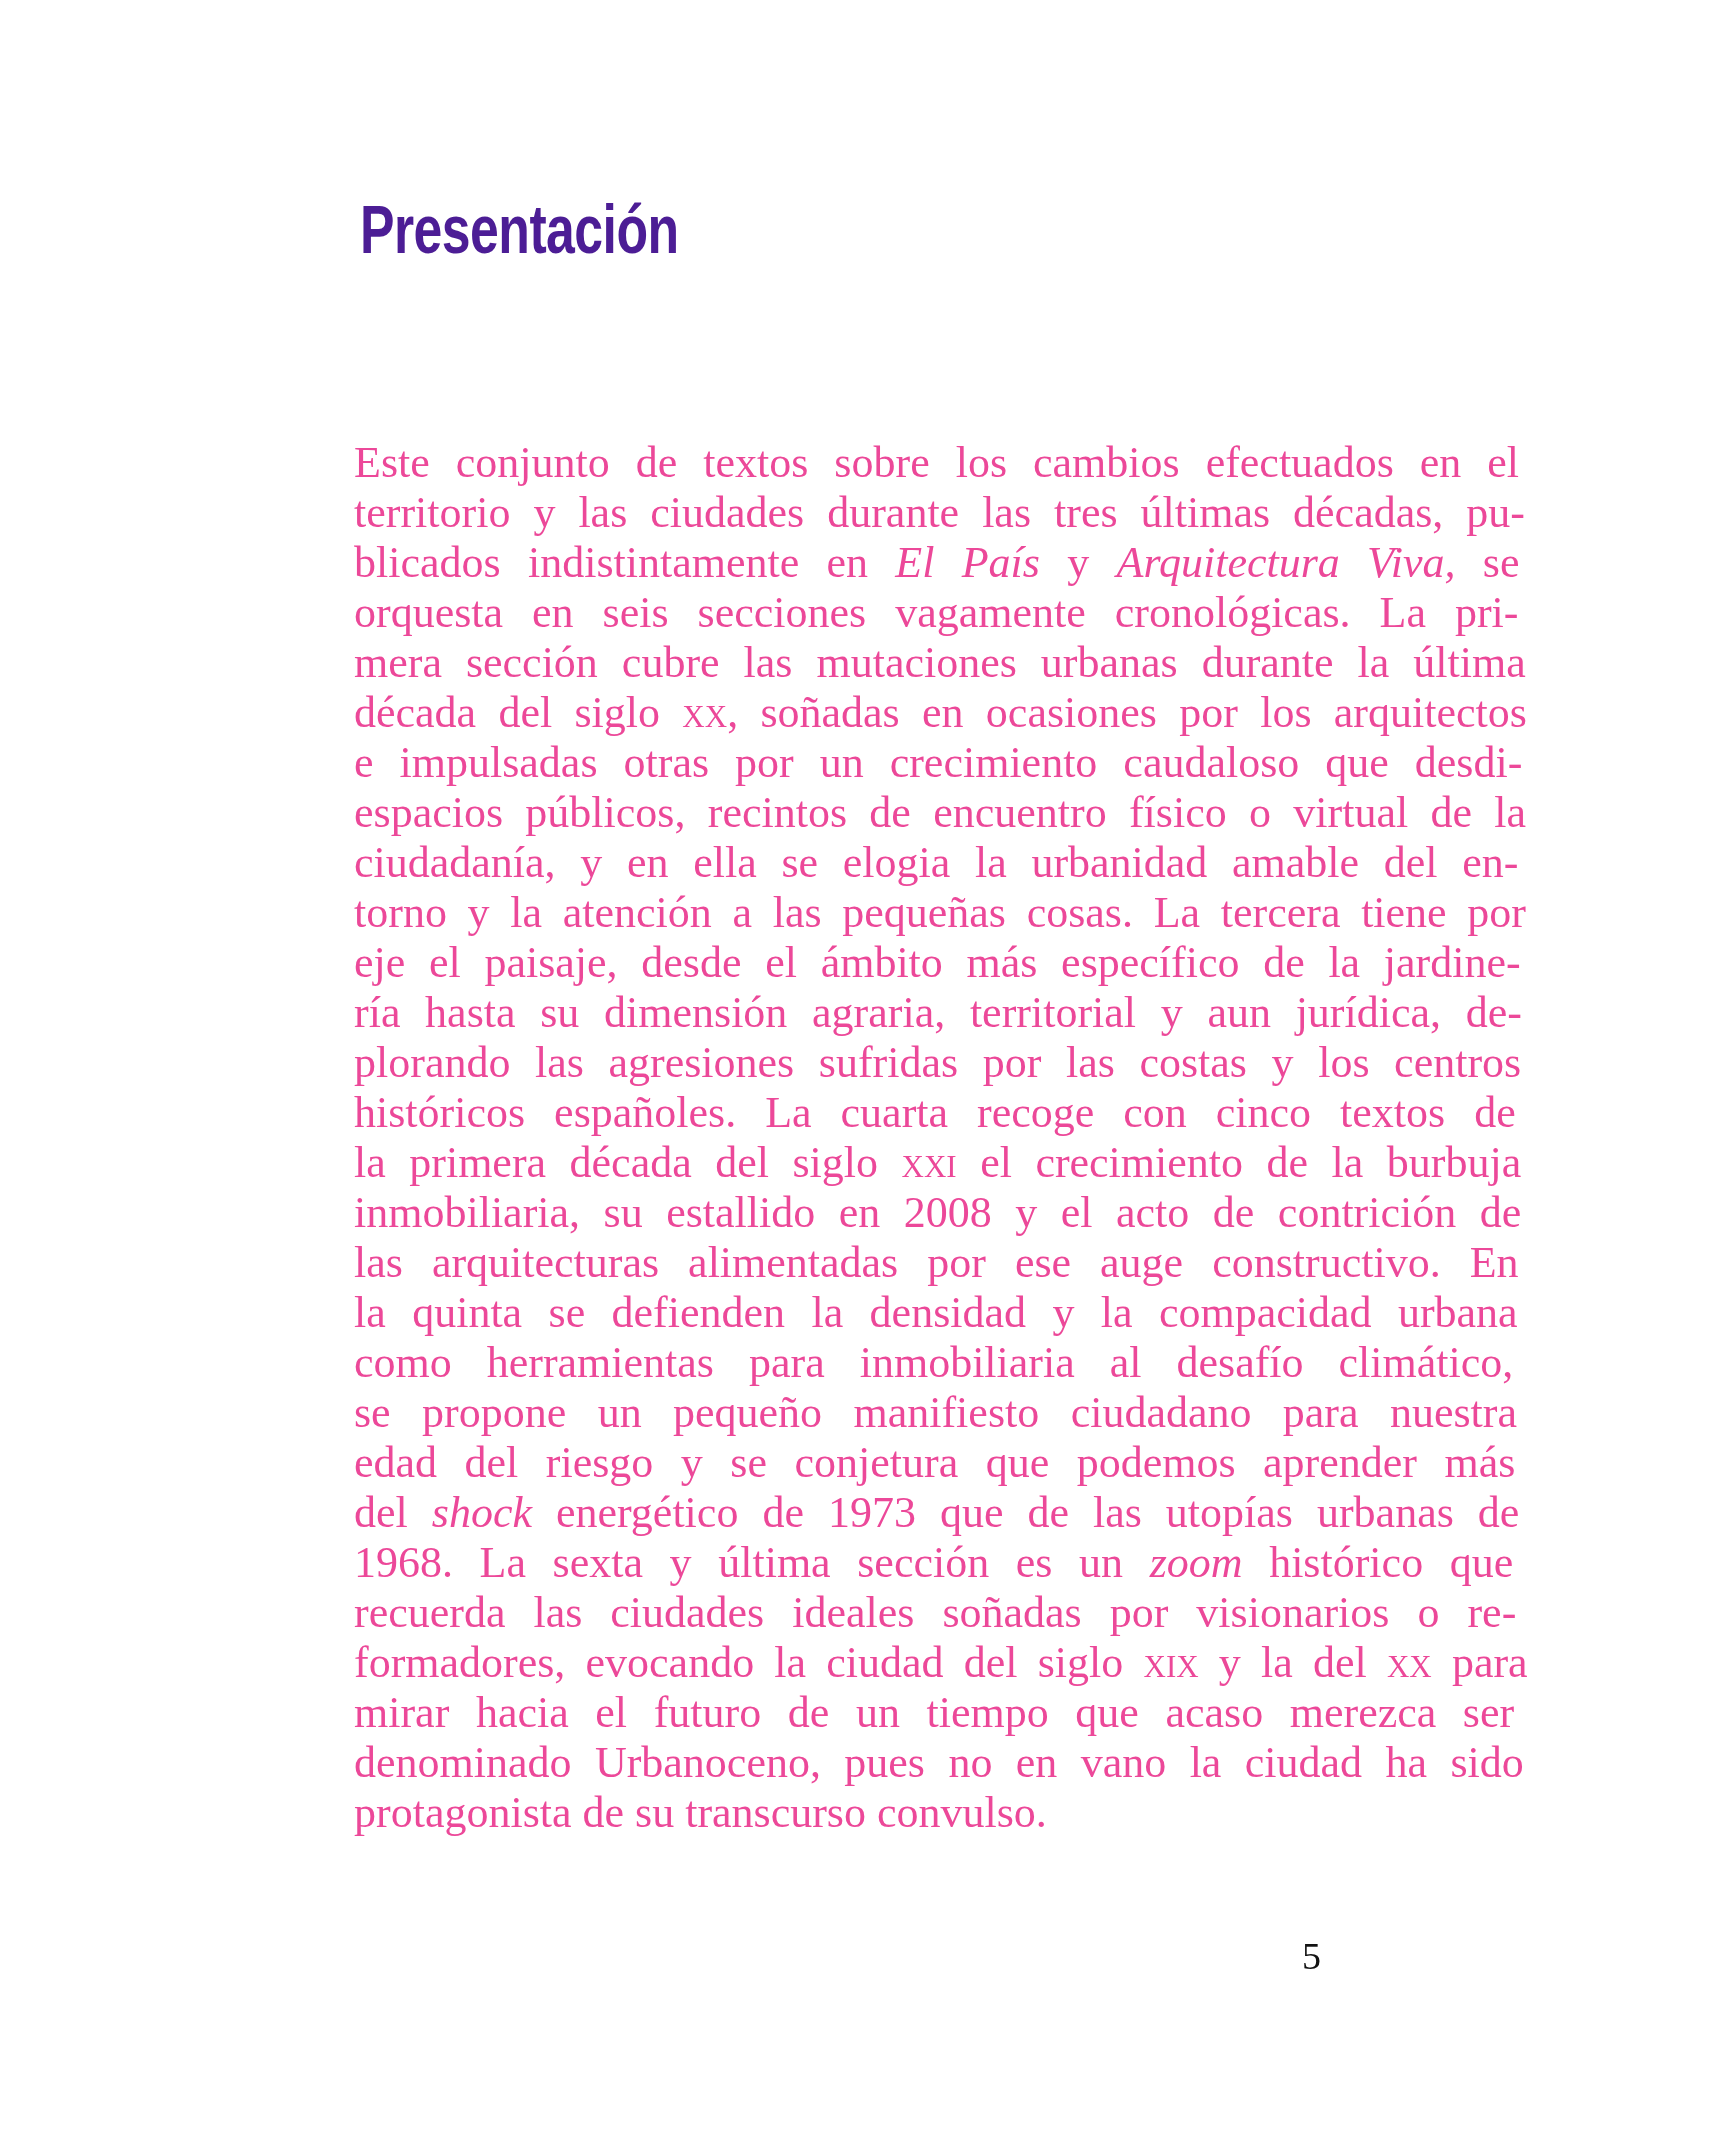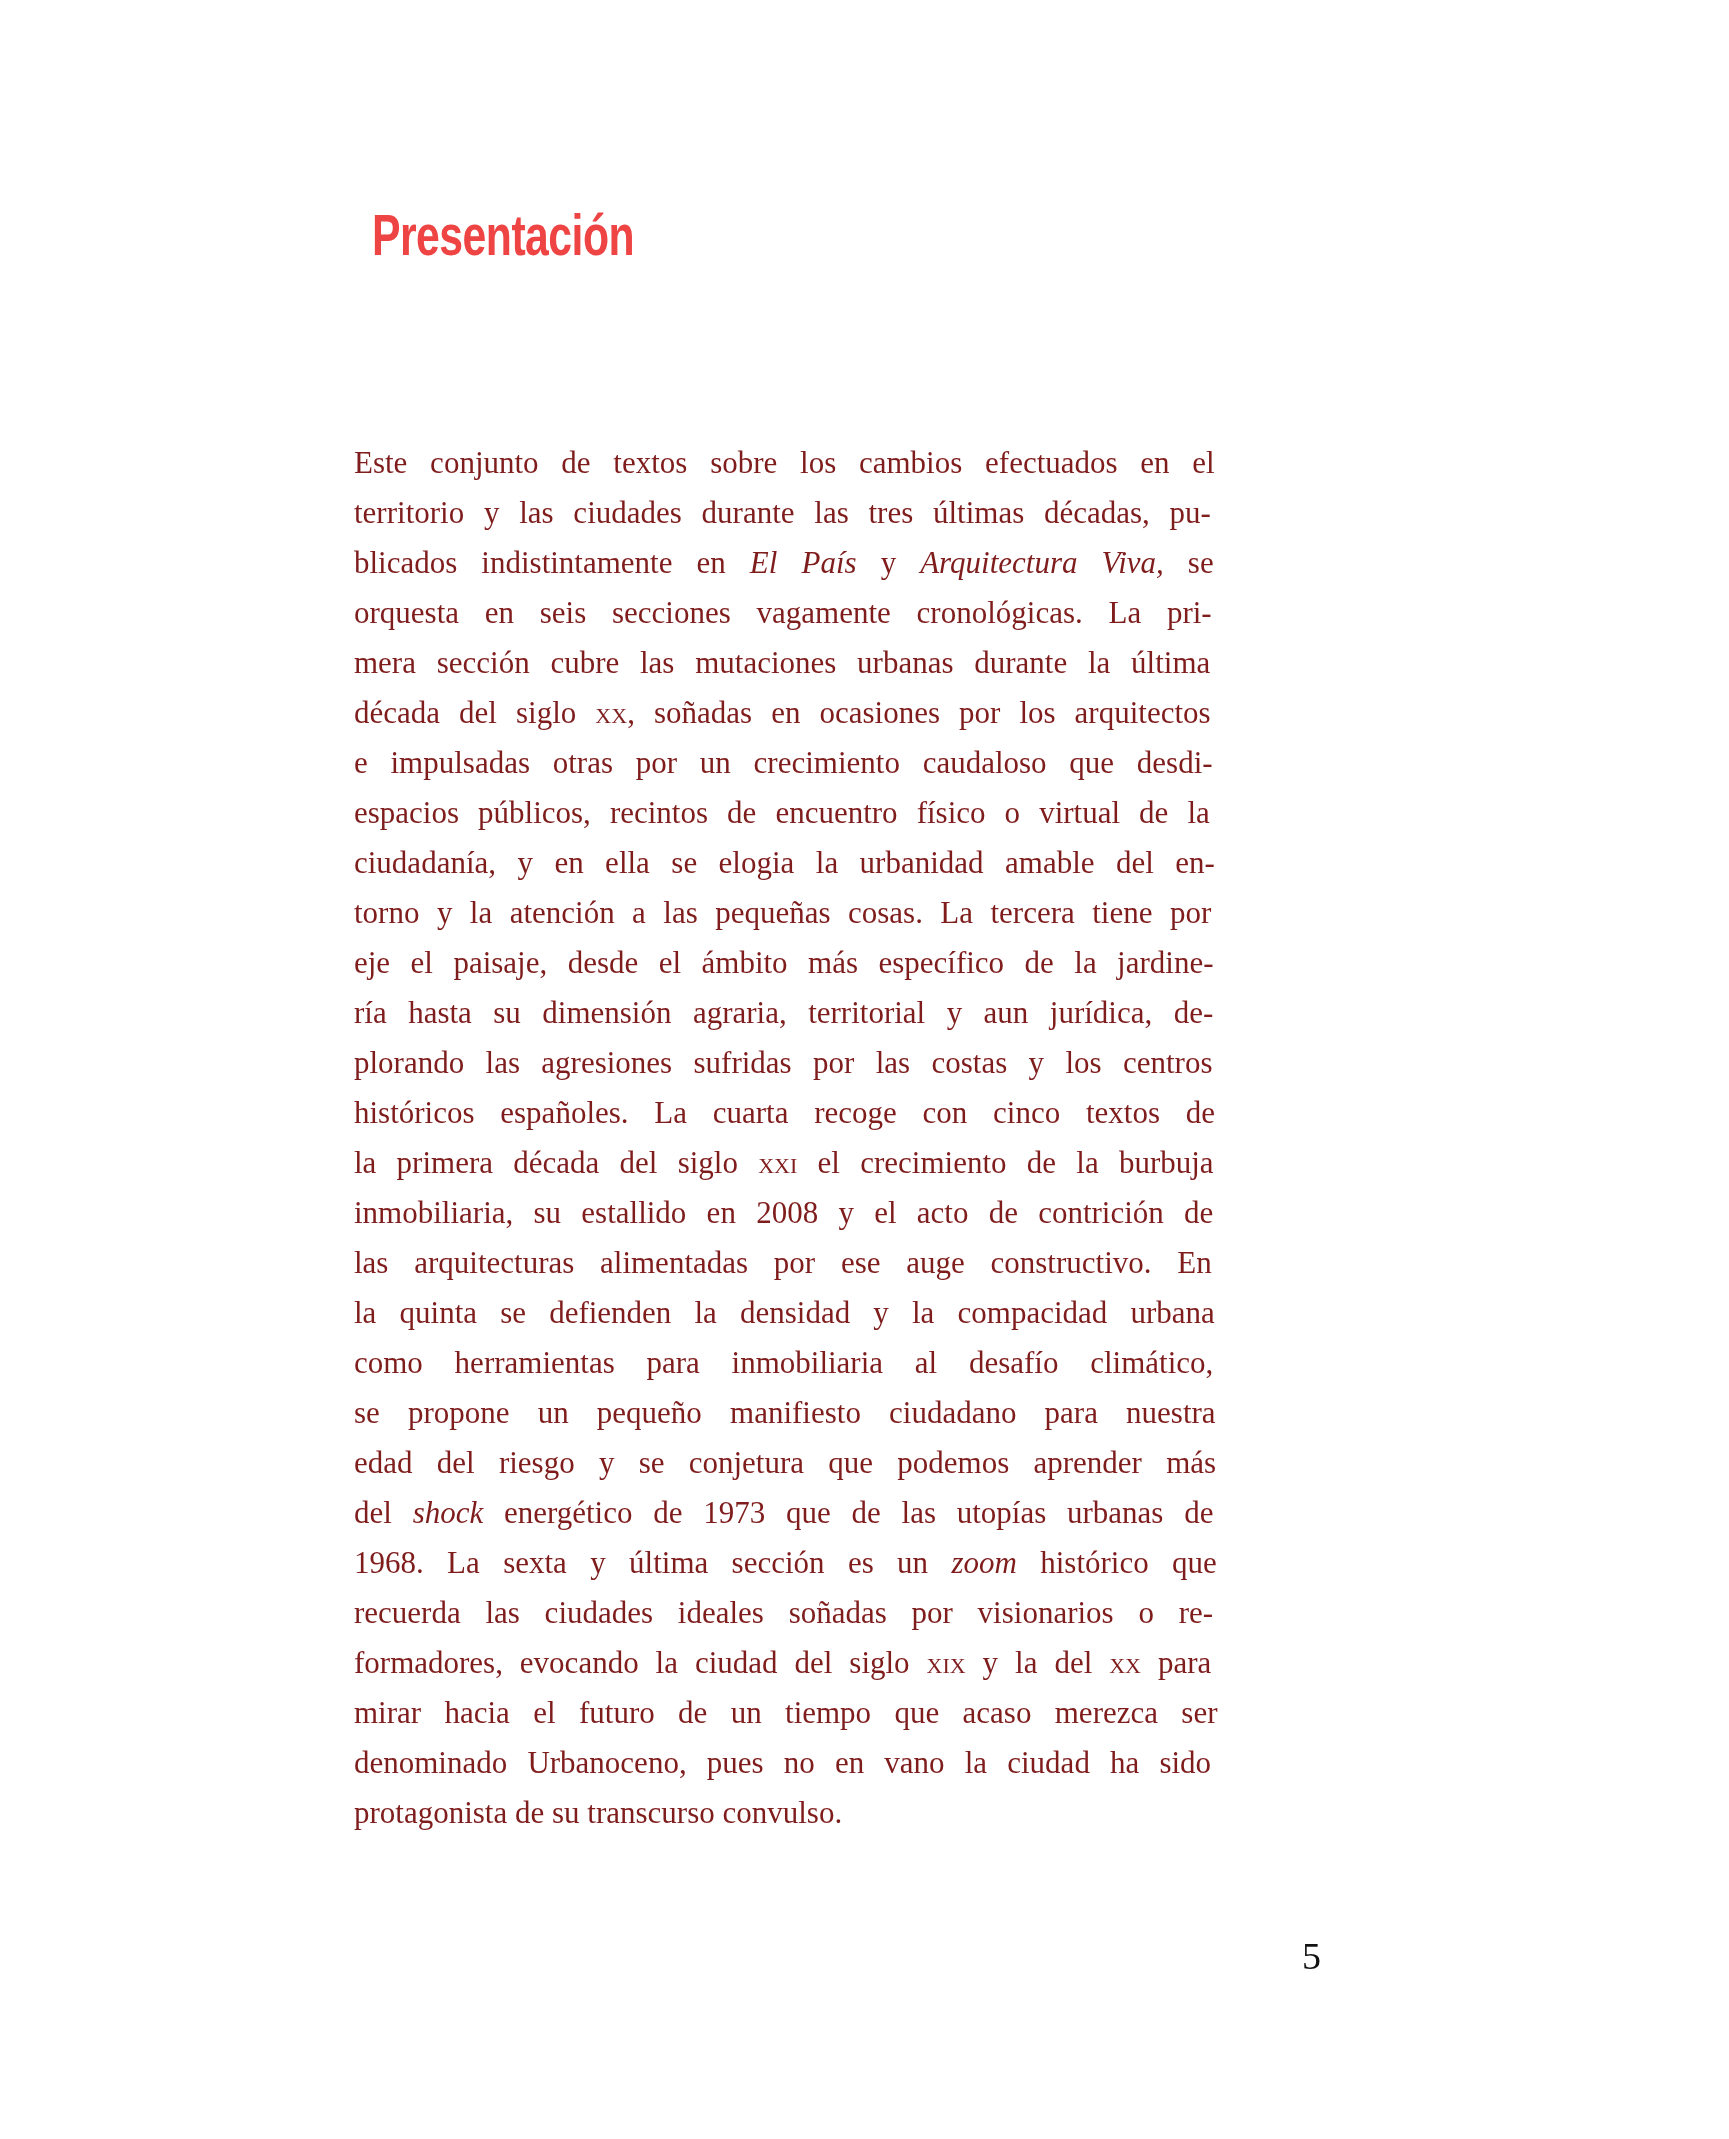--- a/index.html
+++ b/index.html
@@ -12,42 +12,42 @@
     width: 1729px;
     height: 2140px;
     background: #ffffff;
     overflow: hidden;
     font-kerning: normal;
   }
   .page-title {
     position: absolute;
     left: 360px;
     top: 195px;
-    margin: 12px;
+    margin: 0;
     font-family: "Liberation Sans", sans-serif;
     font-weight: 700;
-    font-size: 57px;
+    font-size: 69px;
     line-height: 1;
-    color: #ef4444;
+    color: #4c1d95;
     letter-spacing: -0.7px;
     white-space: nowrap;
   }
   .page-title .fit {
     display: inline-block;
     transform-origin: left center;
   }
   .body-text {
     position: absolute;
     left: 354px;
     top: 438px;
     width: 967px;
     font-family: "Liberation Serif", serif;
-    font-size: 31px;
+    font-size: 44px;
     line-height: 50px;
-    color: #7f1d1d;
+    color: #ec4899;
   }
   .body-text .line {
     white-space: nowrap;
     height: 50px;
   }
   .seg-n  { font-style: normal; }
   .seg-i  { font-style: italic; }
   .seg-sc { font-variant: small-caps; }
   .page-number {
     position: absolute;

